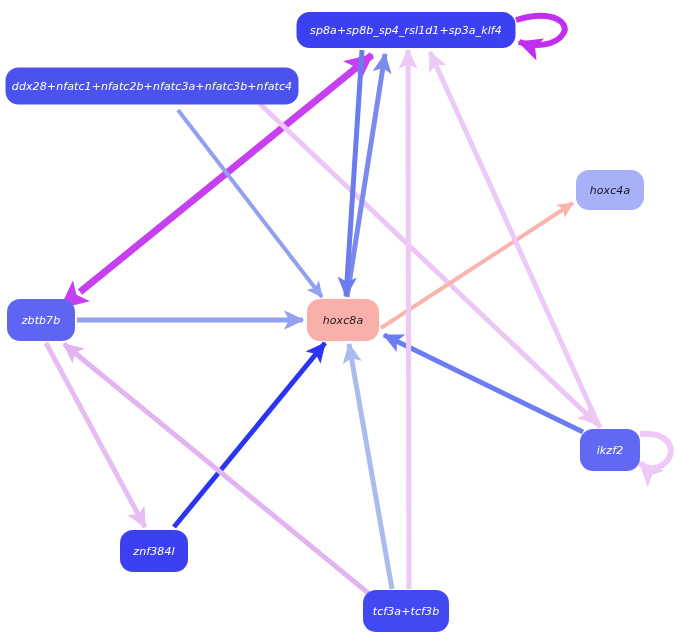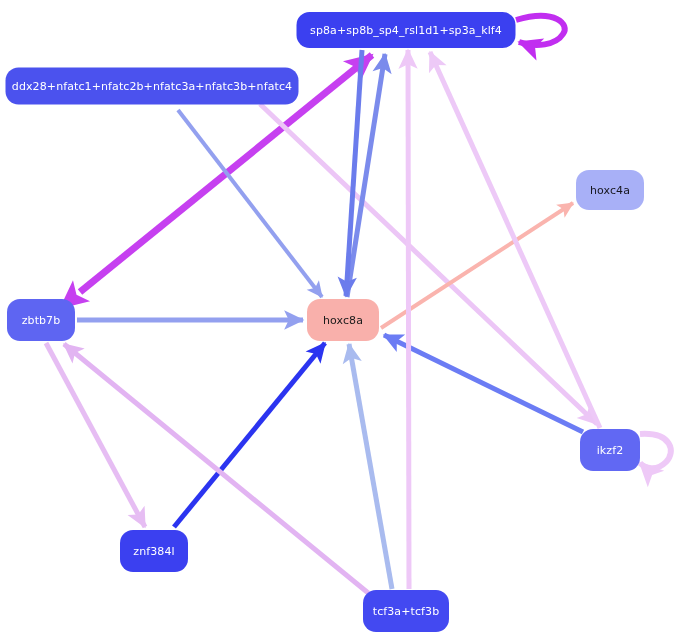--- a/index.html
+++ b/index.html
@@ -10,20 +10,21 @@
   body {
     width: 675px;
     height: 640px;
     font-family: "DejaVu Sans", sans-serif;
     overflow: hidden;
   }
   #graph-root {
     position: relative;
     width: 675px;
     height: 640px;
+    font-style: italic;
   }
   svg#graph-canvas {
     position: absolute;
     top: 0;
     left: 0;
     width: 675px;
     height: 640px;
   }
   .node-label-text {
     font-family: "DejaVu Sans", sans-serif;

